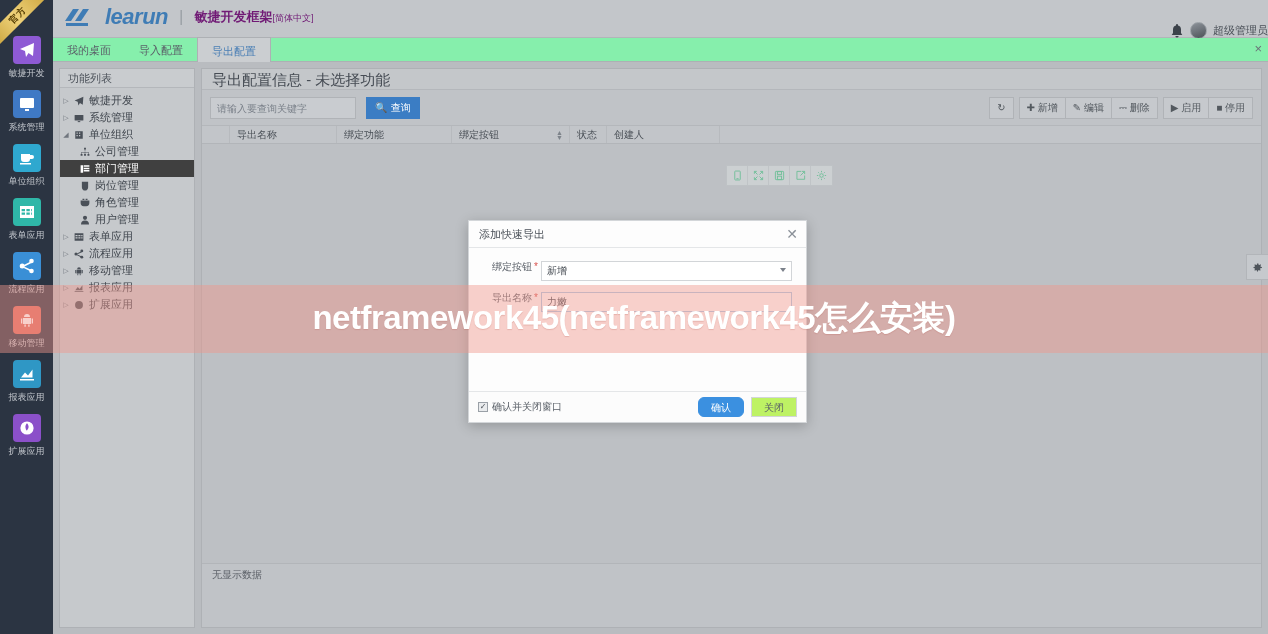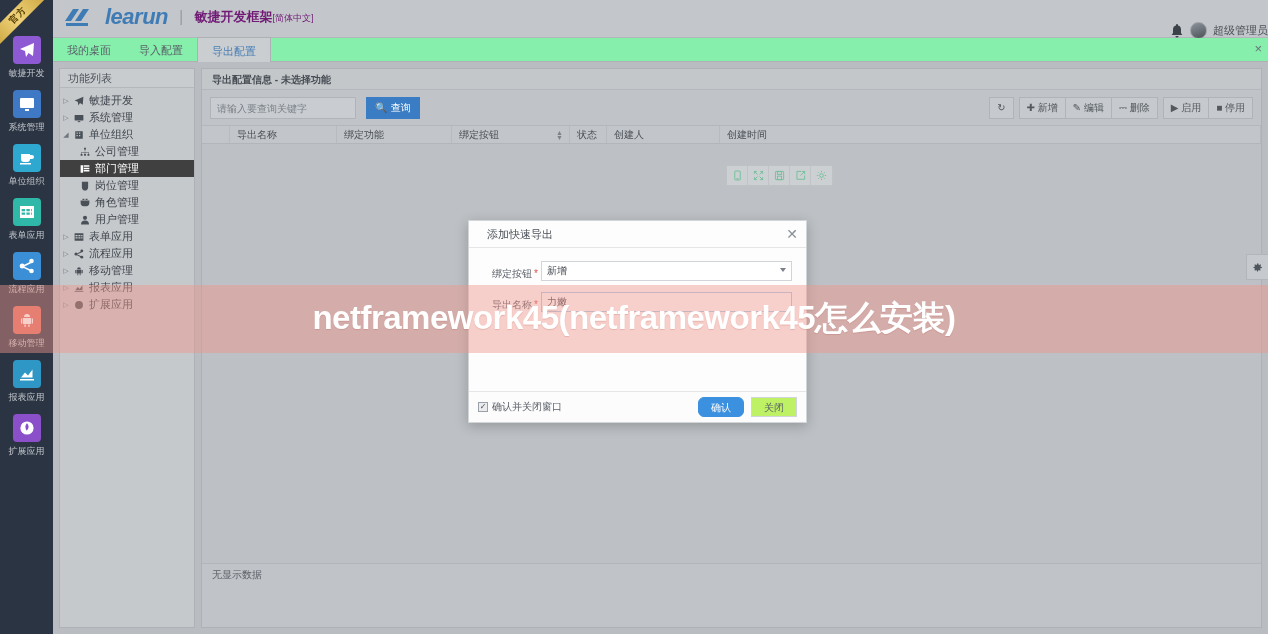--- a/index.html
+++ b/index.html
@@ -166,21 +166,21 @@
   
   .content {
     position: absolute; left: 148px; top: 6px;
     width: 1061px; height: 560px;
     background: #c0c3c7;
     border: 1px solid #aeb1b5;
   }
   .content-head {
     height: 21px; line-height: 21px;
     padding-left: 10px;
-    font-size: 10px; color: #474d55; font-weight: bold;
+    font-size: 15px; color: #474d55; font-weight: normal;
     border-bottom: 1px solid #b4b7bb;
     background: #c4c7ca;
   }
   .toolbar {
     position: relative;
     height: 36px;
     padding: 7px 8px;
     border-bottom: 1px solid #b4b7bb;
   }
   .search-input {
@@ -290,34 +290,34 @@
     position: absolute;
     left: 468px; top: 220px;
     width: 339px; height: 203px;
     background: #fdfdfd;
     border: 1px solid #d3d6d9;
     box-shadow: 0 3px 12px rgba(0,0,0,0.22);
     z-index: 30;
   }
   .modal-head {
     height: 27px; line-height: 27px;
-    padding: 0 18px;
+    padding: 0 10px;
     border-bottom: 1px solid #e4e6e8;
     font-size: 11px; color: #4a5058;
     position: relative;
     background: #fdfdfd;
   }
   .modal-close {
     position: absolute; right: 8px; top: 0;
     font-size: 14px; color: #8a9098;
     line-height: 27px; cursor: pointer;
   }
   .modal-body { padding: 12px 0 0 0; height: 144px; }
   .frow {
-    display: flex; align-items: flex-end;
+    display: flex; align-items: flex-start;
     margin-bottom: 10px;
     padding-right: 14px;
   }
   .flabel {
     width: 72px;
     text-align: right;
     font-size: 10px; color: #5a6068;
     padding-right: 3px;
     white-space: nowrap;
   }
@@ -701,21 +701,20 @@
       <div class="thead">
         <div class="th" style="width:28px"></div>
         <div class="th" style="width:107px">导出名称</div>
         <div class="th" style="width:115px">绑定功能</div>
         <div class="th" style="width:118px">
           <span>绑定按钮</span>
           <span class="sorter">▲<br>▼</span>
         </div>
         <div class="th" style="width:37px">状态</div>
         <div class="th" style="width:113px">创建人</div>
-        <div class="th" style="flex:1">创建时间</div>
       </div>
 
       <div class="tbody">
         <div class="empty-text">无显示数据</div>
       </div>
 
       <div class="tfoot">无显示数据</div>
     </div>
   </div>
 

